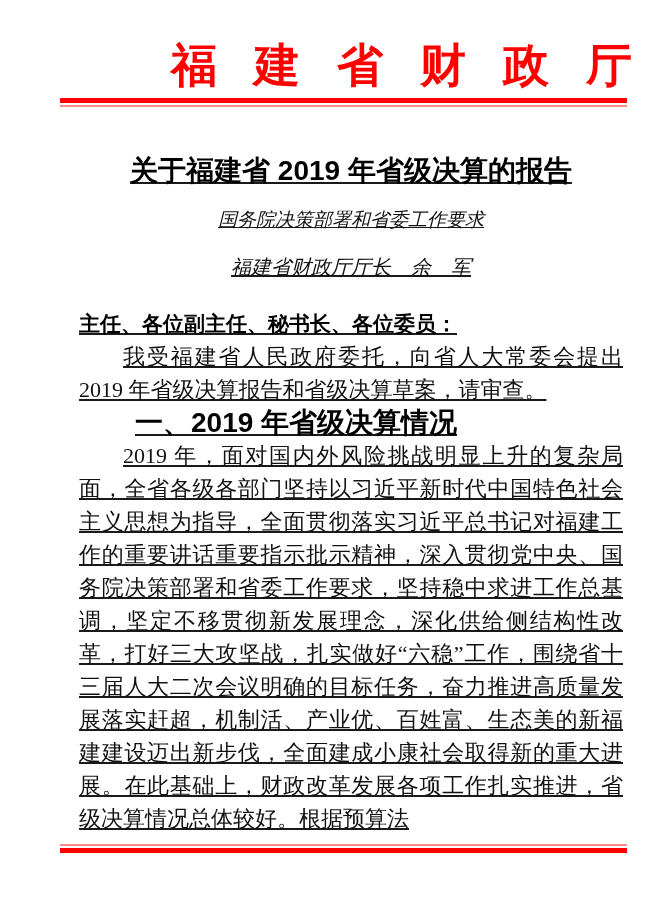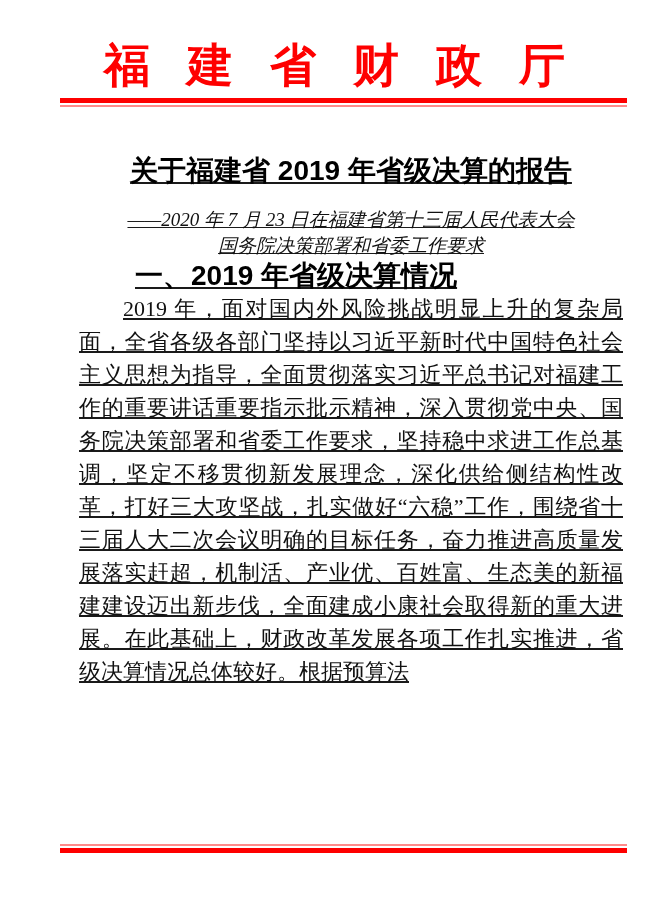--- a/index.html
+++ b/index.html
@@ -16,21 +16,21 @@
     overflow: hidden;
     font-family: "Liberation Serif", "DejaVu Serif", serif;
     color: #1a1a1a;
   }
 
   
   .agency-name {
     padding-top: 38px;
     height: 52px;
     line-height: 54px;
-    text-align: center;
+    text-align: right;
     font-family: "Liberation Sans", "DejaVu Sans", sans-serif;
     font-weight: 700;
     font-size: 46px;
     color: #fe0000;
     letter-spacing: 37px;
     text-indent: 37px; 
     white-space: nowrap;
   }
   .rule {
     position: relative;
@@ -127,26 +127,28 @@
     <span class="bar-thick"></span>
     <span class="bar-gap"></span>
     <span class="bar-thin"></span>
   </div>
 
   <div class="content">
 
     <h1 class="doc-title">关于福建省 2019 年省级决算的报告</h1>
 
     <div class="doc-subtitle">
-      <div>——2020 年 7 月 23 日在福建省第十三届人民代表大会</div>
       <div>国务院决策部署和省委工作要求</div>
     </div>
 
+    <div class="presenter">福建省财政厅厅长　余　军</div>
 
+    <div class="salutation">主任、各位副主任、秘书长、各位委员：</div>
 
+    <p class="body-para">我受福建省人民政府委托，向省人大常委会提出 2019 年省级决算报告和省级决算草案，请审查。</p>
 
     <h2 class="section-heading">一、2019 年省级决算情况</h2>
 
     <p class="body-para">2019 年，面对国内外风险挑战明显上升的复杂局面，全省各级各部门坚持以习近平新时代中国特色社会主义思想为指导，全面贯彻落实习近平总书记对福建工作的重要讲话重要指示批示精神，深入贯彻党中央、国务院决策部署和省委工作要求，坚持稳中求进工作总基调，坚定不移贯彻新发展理念，深化供给侧结构性改革，打好三大攻坚战，扎实做好“六稳”工作，围绕省十三届人大二次会议明确的目标任务，奋力推进高质量发展落实赶超，机制活、产业优、百姓富、生态美的新福建建设迈出新步伐，全面建成小康社会取得新的重大进展。在此基础上，财政改革发展各项工作扎实推进，省级决算情况总体较好。根据预算法</p>
 
   </div>
 
   <div class="rule rule-bottom">
     <span class="bar-thin"></span>
     <span class="bar-gap"></span>

